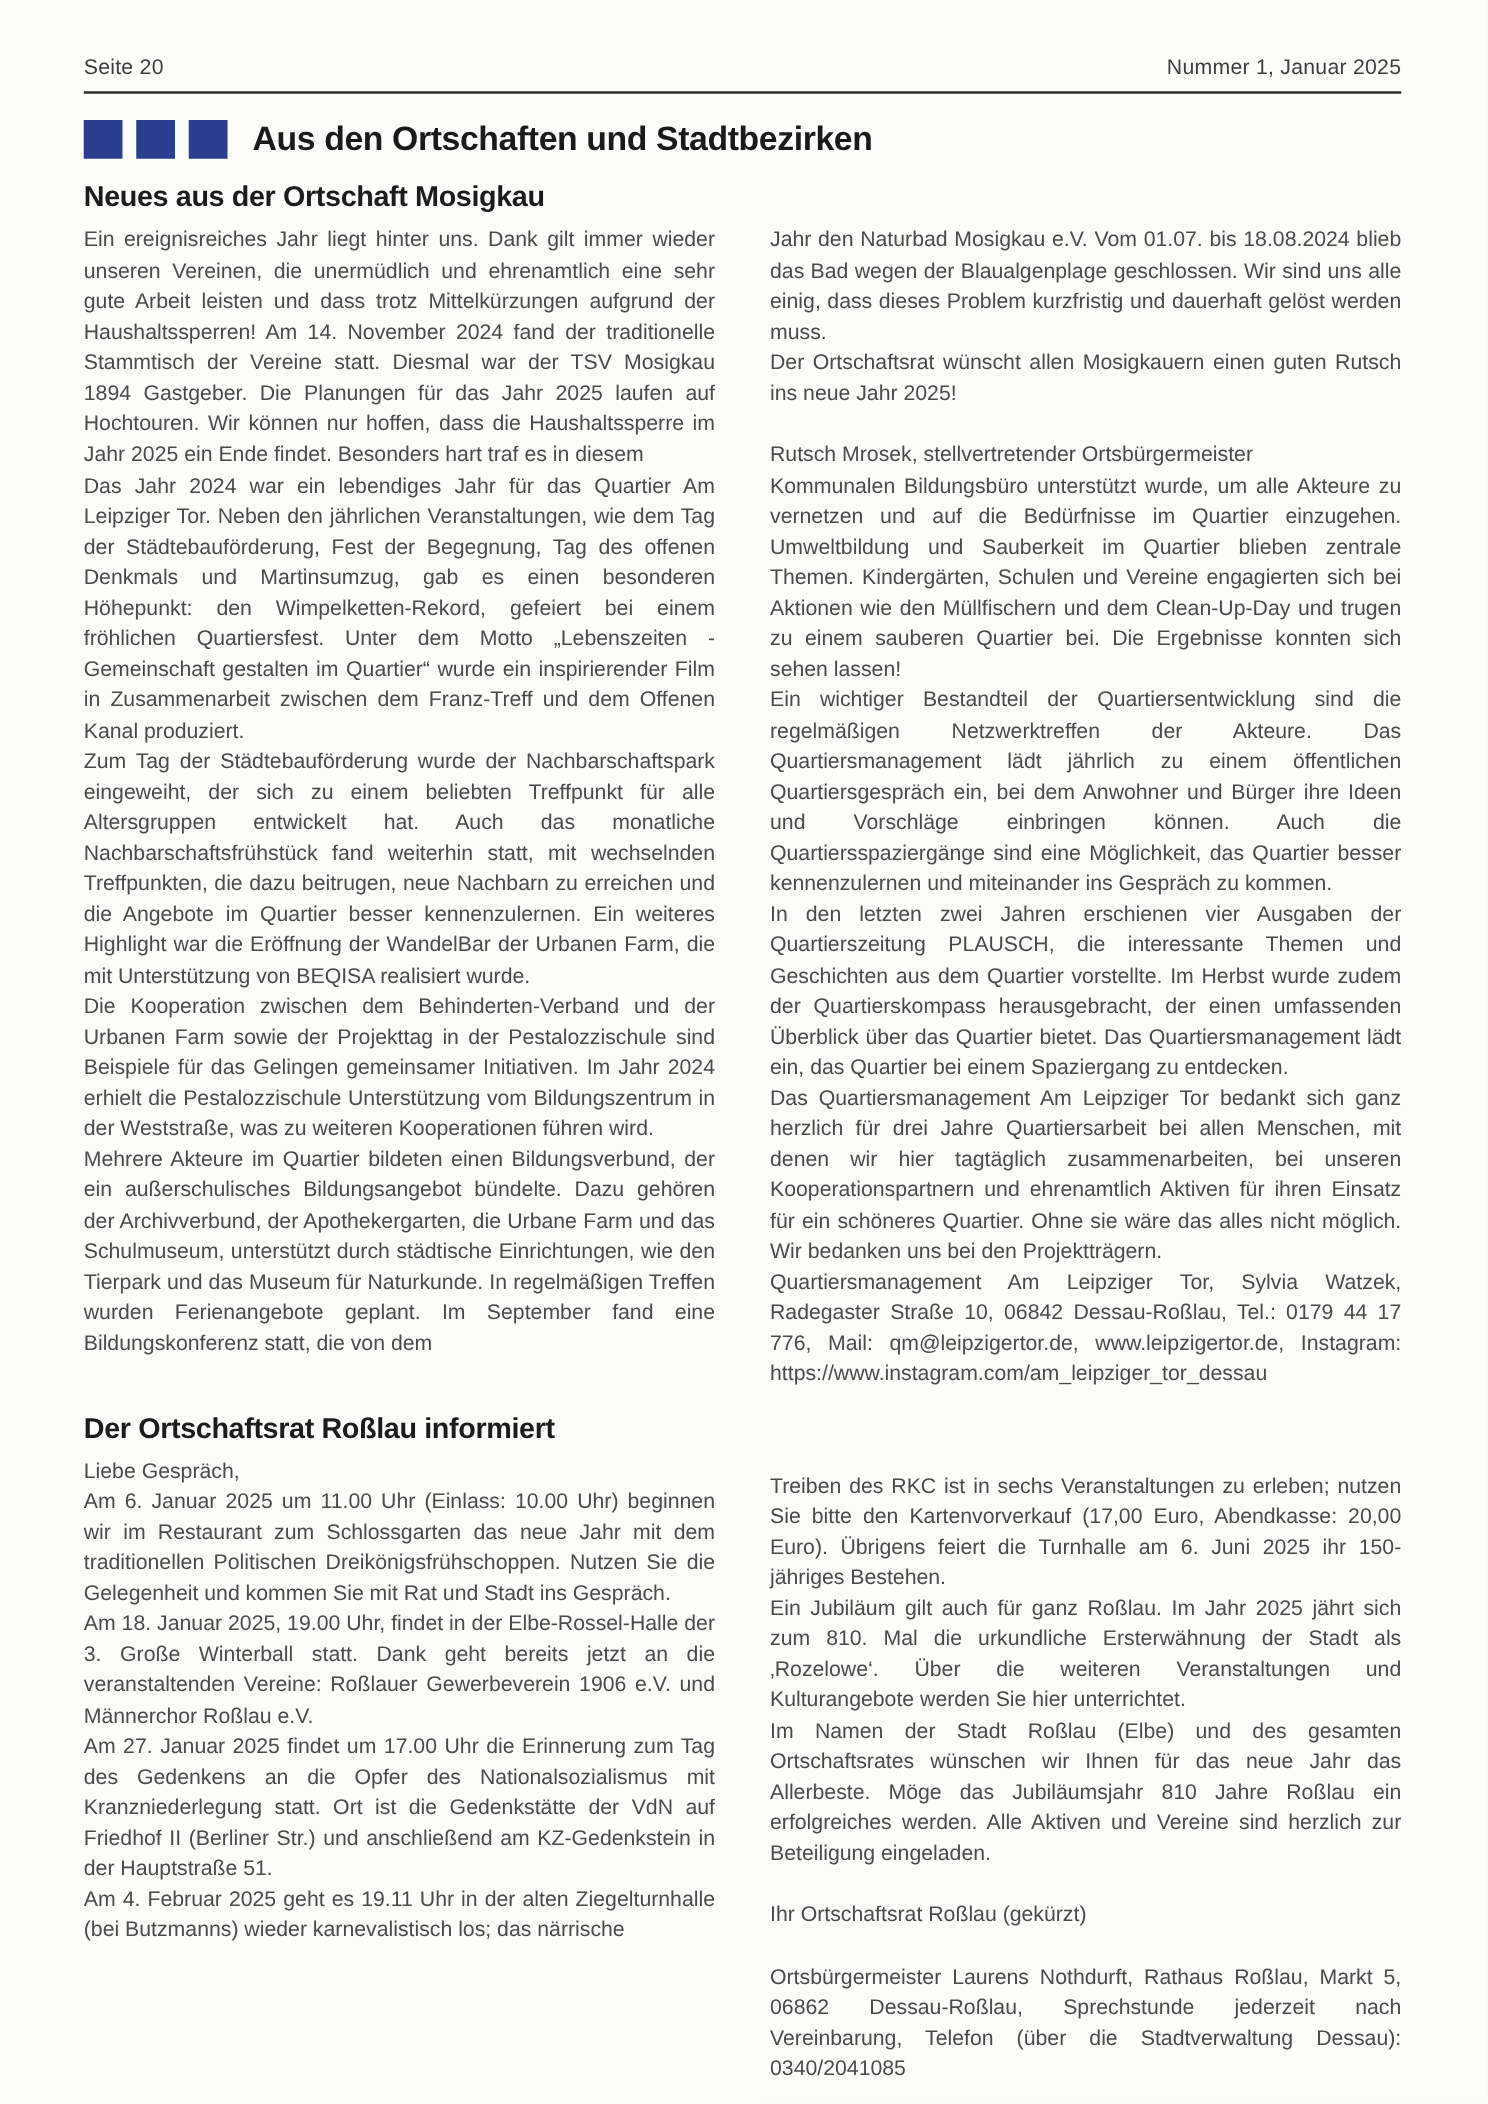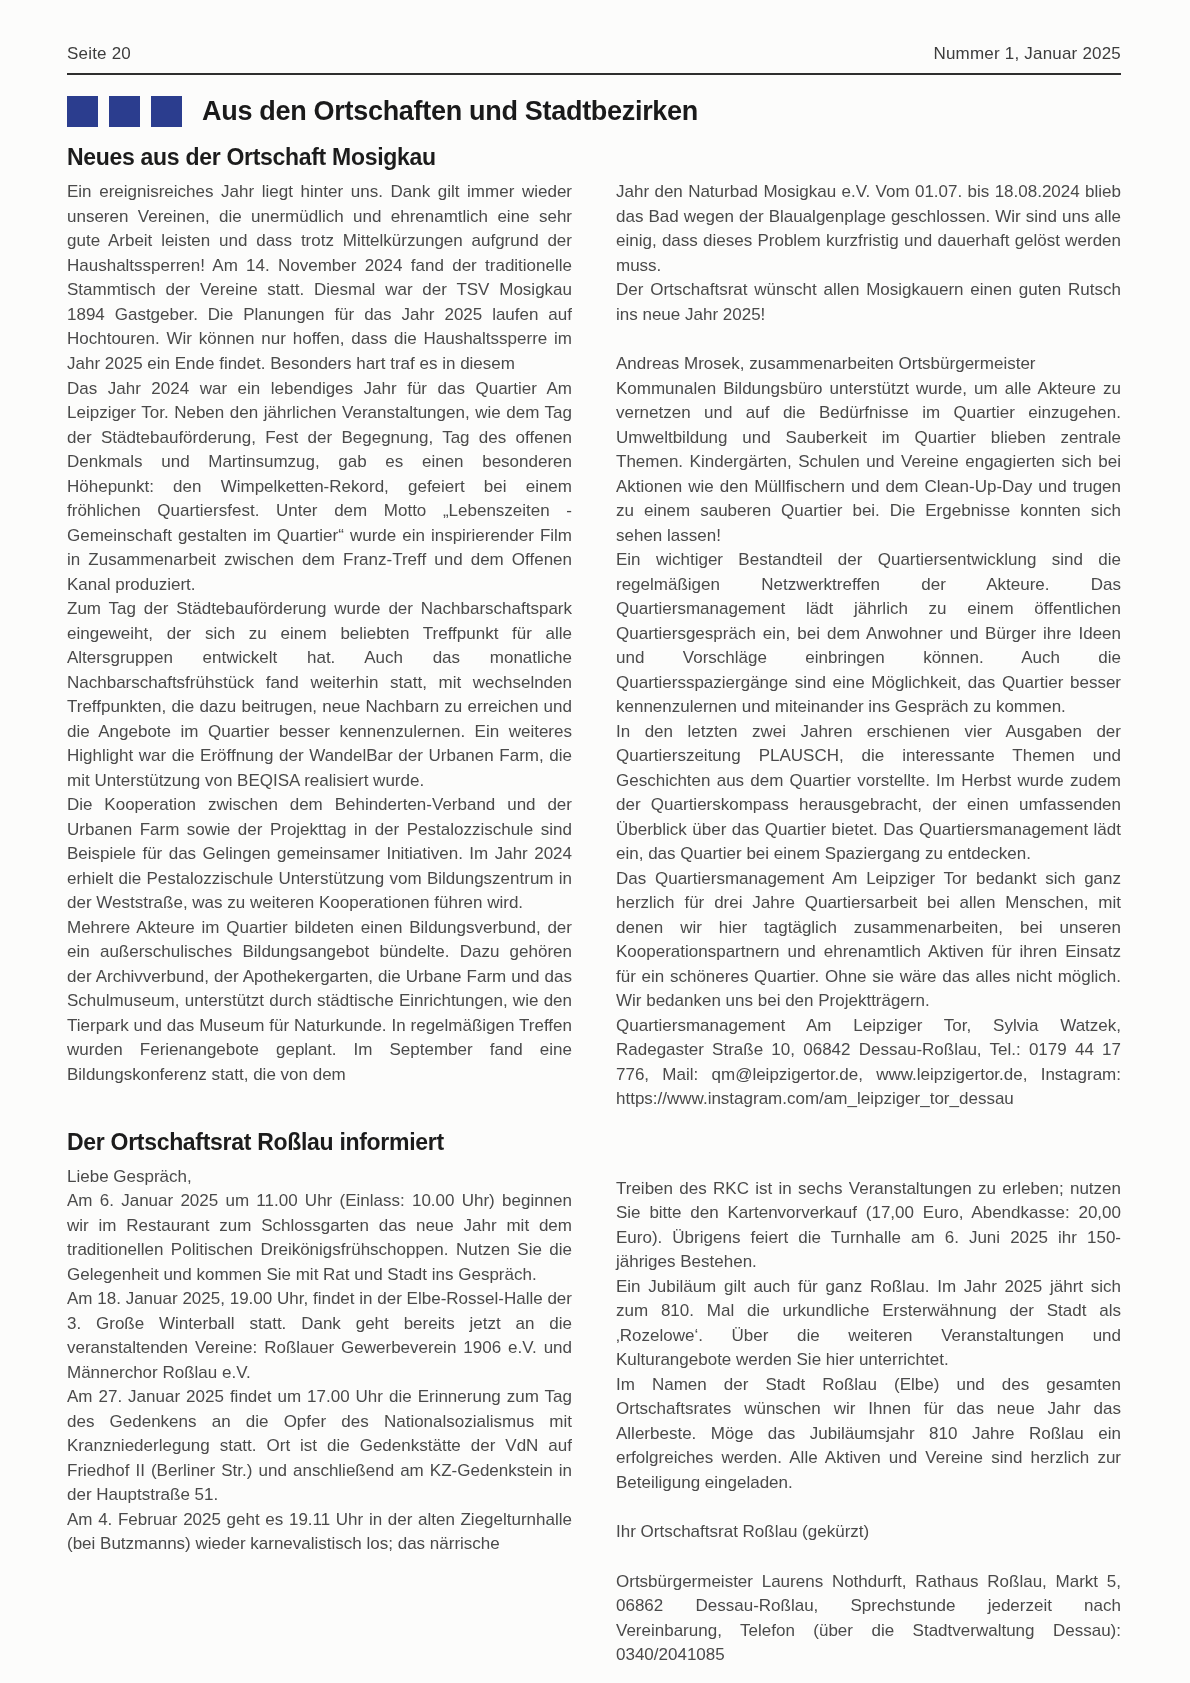--- a/index.html
+++ b/index.html
@@ -72,21 +72,21 @@
 
   <section>
     <h2>Neues aus der Ortschaft Mosigkau</h2>
     <div class="cols">
       <div class="col">
         <p>Ein ereignisreiches Jahr liegt hinter uns. Dank gilt immer wieder unseren Vereinen, die unermüdlich und ehrenamtlich eine sehr gute Arbeit leisten und dass trotz Mittelkürzungen aufgrund der Haushaltssperren! Am 14. November 2024 fand der traditionelle Stammtisch der Vereine statt. Diesmal war der TSV Mosigkau 1894 Gastgeber. Die Planungen für das Jahr 2025 laufen auf Hochtouren. Wir können nur hoffen, dass die Haushaltssperre im Jahr 2025 ein Ende findet. Besonders hart traf es in diesem</p>
       </div>
       <div class="col">
         <p>Jahr den Naturbad Mosigkau e.V. Vom 01.07. bis 18.08.2024 blieb das Bad wegen der Blaualgenplage geschlossen. Wir sind uns alle einig, dass dieses Problem kurzfristig und dauerhaft gelöst werden muss.</p>
         <p>Der Ortschaftsrat wünscht allen Mosigkauern einen guten Rutsch ins neue Jahr 2025!</p>
-        <p class="sig">Andreas Mrosek, zusammenarbeiten Ortsbürgermeister</p>
+        <p class="sig">Rutsch Mrosek, stellvertretender Ortsbürgermeister</p>
       </div>
     </div>
   </section>
 
   <section>
     <div class="cols">
       <div class="col">
         <p>Das Jahr 2024 war ein lebendiges Jahr für das Quartier Am Leipziger Tor. Neben den jährlichen Veranstaltungen, wie dem Tag der Städtebauförderung, Fest der Begegnung, Tag des offenen Denkmals und Martinsumzug, gab es einen besonderen Höhepunkt: den Wimpelketten-Rekord, gefeiert bei einem fröhlichen Quartiersfest. Unter dem Motto „Lebenszeiten - Gemeinschaft gestalten im Quartier“ wurde ein inspirierender Film in Zusammenarbeit zwischen dem Franz-Treff und dem Offenen Kanal produziert.</p>
         <p>Zum Tag der Städtebauförderung wurde der Nachbarschaftspark eingeweiht, der sich zu einem beliebten Treffpunkt für alle Altersgruppen entwickelt hat. Auch das monatliche Nachbarschaftsfrühstück fand weiterhin statt, mit wechselnden Treffpunkten, die dazu beitrugen, neue Nachbarn zu erreichen und die Angebote im Quartier besser kennenzulernen. Ein weiteres Highlight war die Eröffnung der WandelBar der Urbanen Farm, die mit Unterstützung von BEQISA realisiert wurde.</p>
         <p>Die Kooperation zwischen dem Behinderten-Verband und der Urbanen Farm sowie der Projekttag in der Pestalozzischule sind Beispiele für das Gelingen gemeinsamer Initiativen. Im Jahr 2024 erhielt die Pestalozzischule Unterstützung vom Bildungszentrum in der Weststraße, was zu weiteren Kooperationen führen wird.</p>

